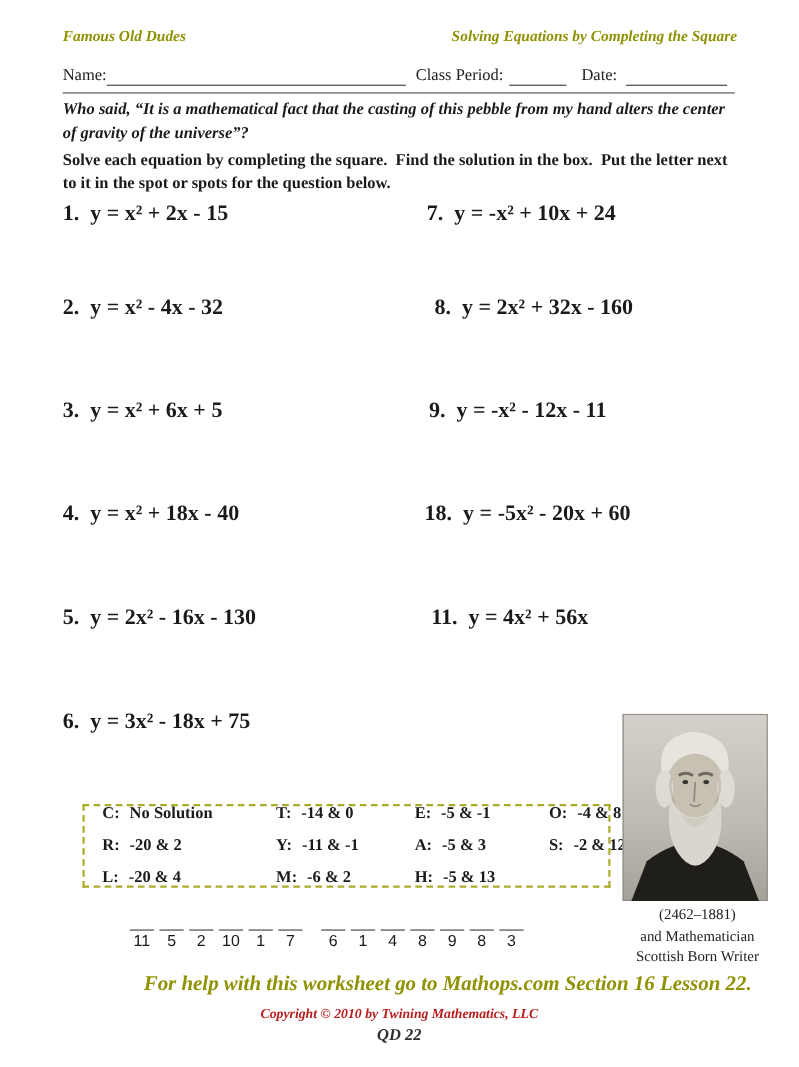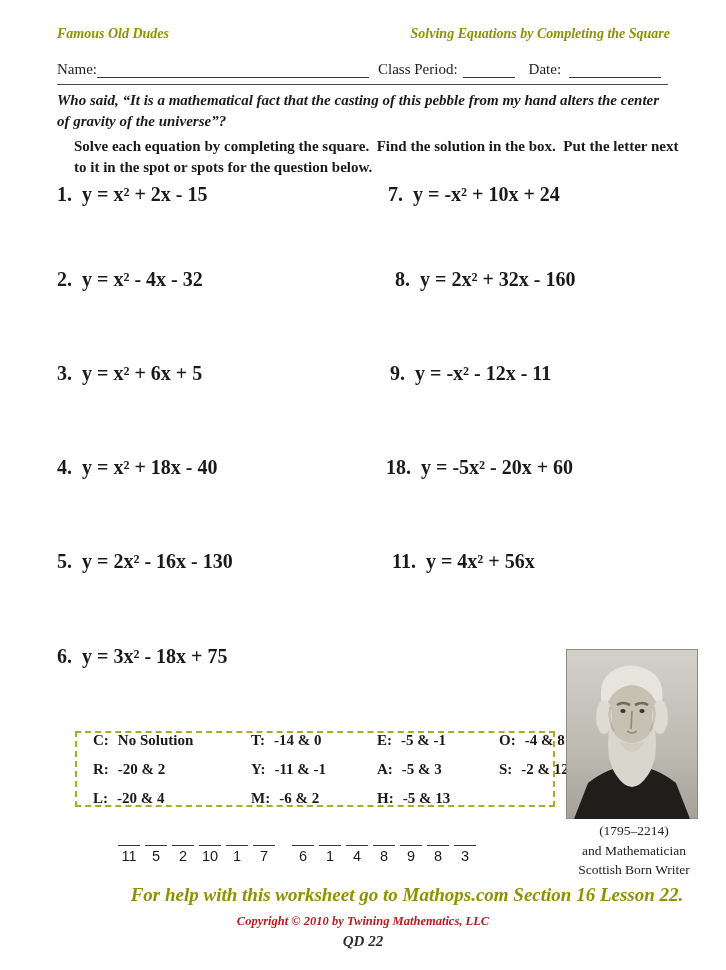--- a/index.html
+++ b/index.html
@@ -32,21 +32,21 @@
     position:absolute;top:84px;left:57px;width:611px;height:0;
     border-top:1px solid #4a4a4a;
   }
 
   .quote{
     position:absolute;top:90px;left:57px;width:616px;
     font-size:15px;font-weight:bold;font-style:italic;line-height:1.4;
   }
   .instructions{
     position:absolute;top:136px;left:57px;width:618px;
-    font-size:15px;font-weight:bold;line-height:1.4;white-space:pre-wrap;margin-left:17px;
+    font-size:15px;font-weight:bold;line-height:1.4;white-space:pre-wrap;
   }
 
   .problem{
     position:absolute;font-size:20px;font-weight:bold;white-space:nowrap;
   }
   .problem .pnum{margin-right:10px;}
 
   
   .answer-box{
     position:absolute;left:75px;top:731px;width:480px;height:76px;
@@ -211,21 +211,21 @@
       <path d="M66 62 L65 80 M61 82 Q66 86 71 82" stroke="#8f8a7d" stroke-width="1.6" fill="none"></path>
 
       <path d="M53 92 Q66 98 79 92 Q73 103 66 103 Q59 103 53 92 Z" fill="#cfccc2"></path>
 
       <path d="M44 58 Q42 72 48 82" stroke="#aaa496" stroke-width="2" fill="none" opacity="0.5"></path>
       <path d="M88 58 Q90 72 84 82" stroke="#aaa496" stroke-width="2" fill="none" opacity="0.5"></path>
     </svg>
   </div>
 
   <div class="caption">
-    <div>(1795–2214)</div>
+    <div>(2462–1881)</div>
     <div>and Mathematician</div>
     <div>Scottish Born Writer</div>
   </div>
 
   <div class="slots">
     <div class="slot">
         <div class="line"></div>
         <div>11</div>
       </div>
     <div class="slot">

